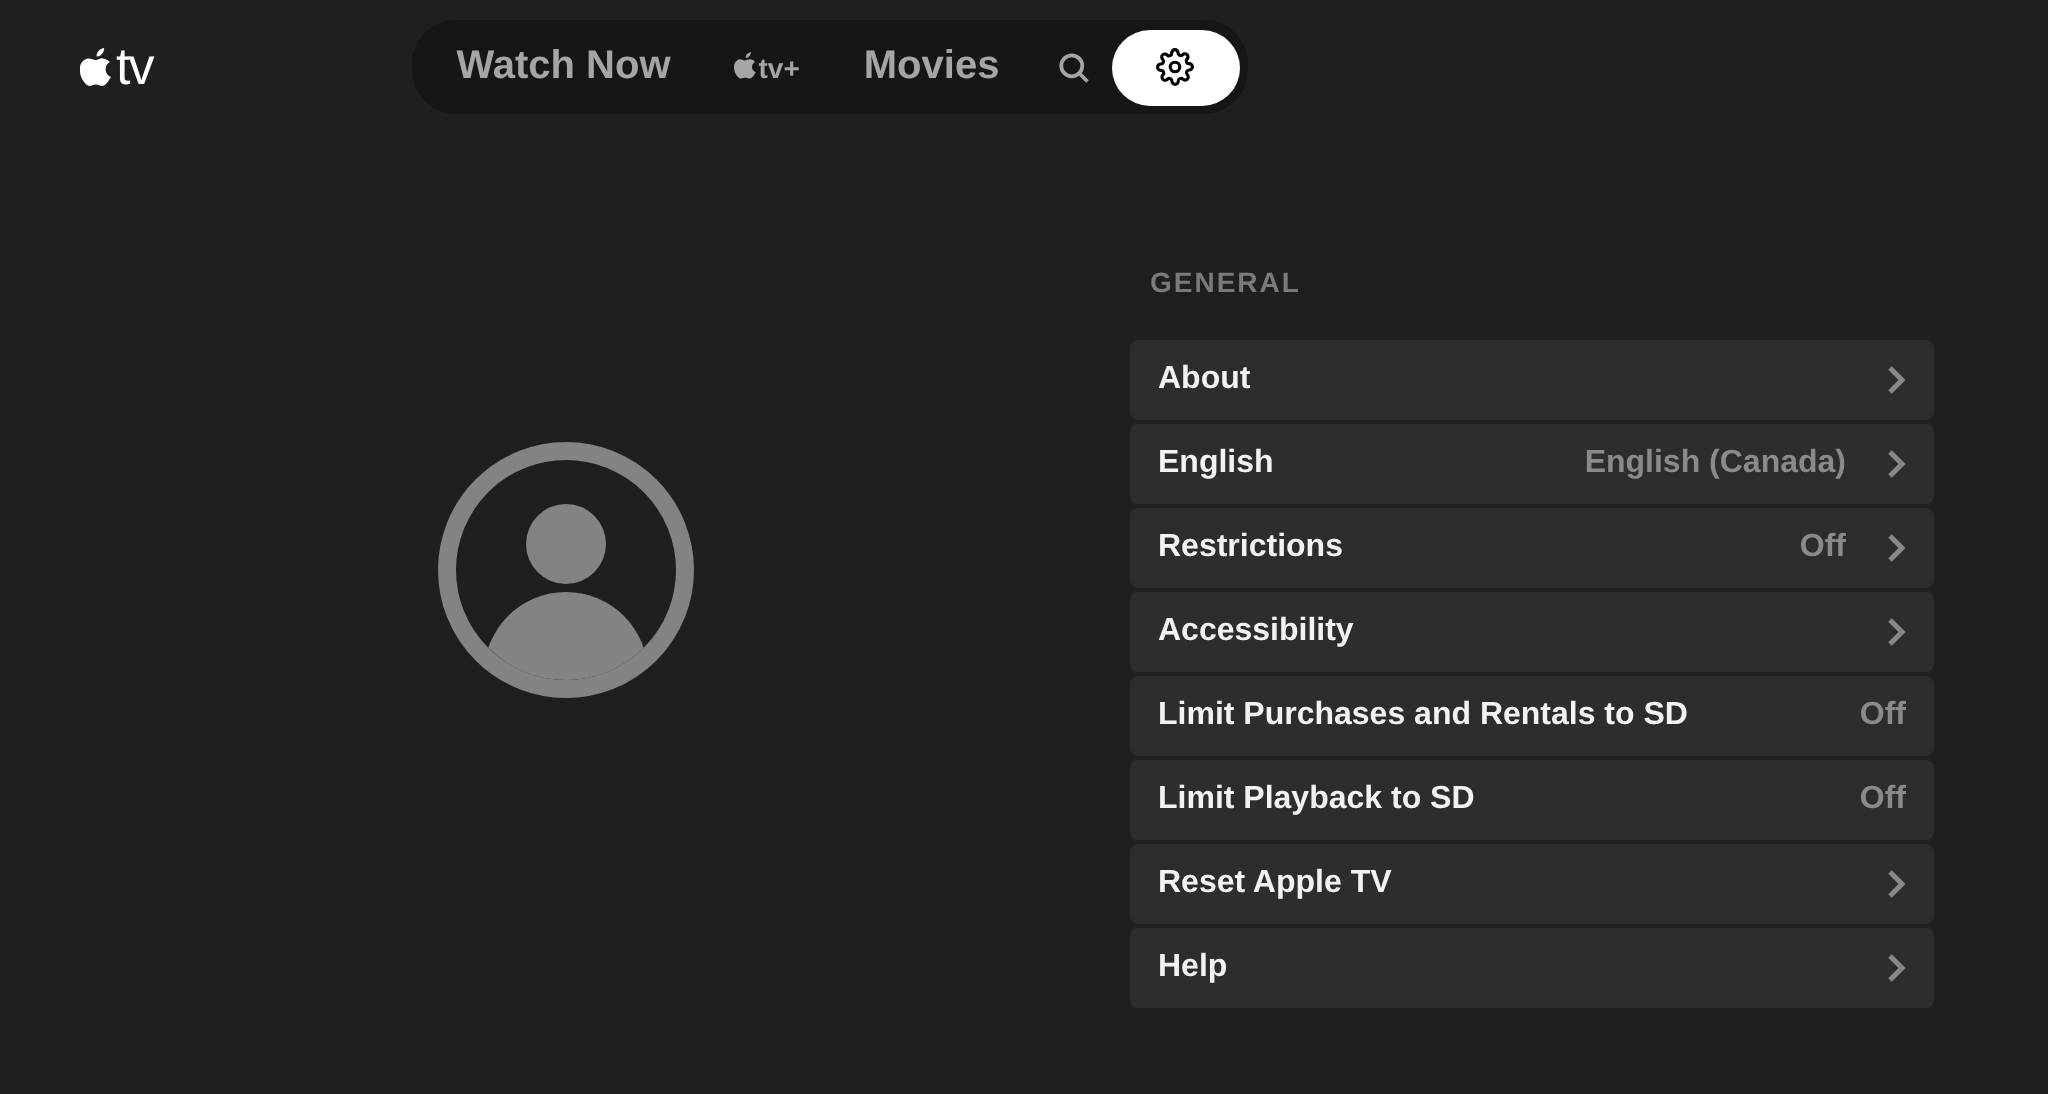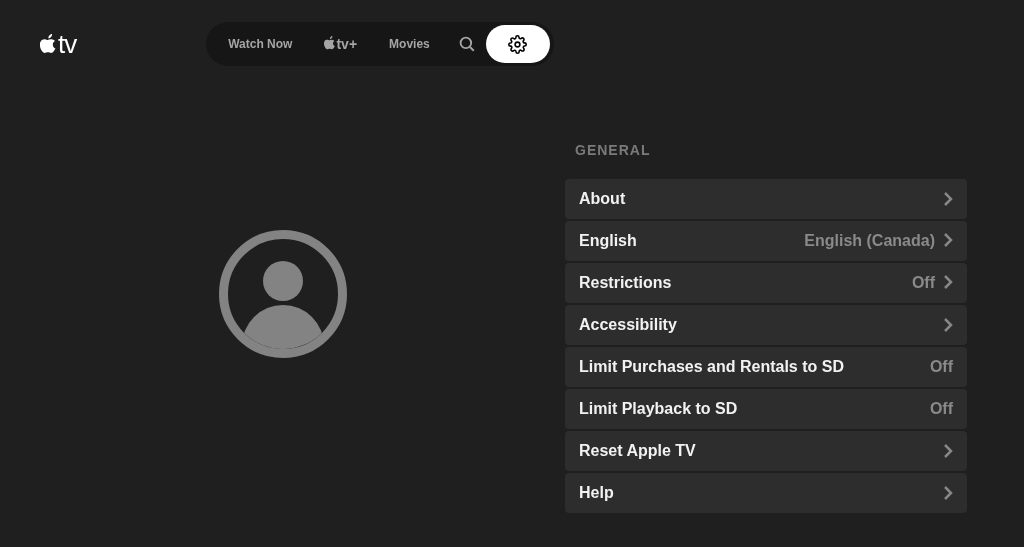--- a/index.html
+++ b/index.html
@@ -13,21 +13,21 @@
       height: 547px;
       background: #1f1f1f;
       font-family: -apple-system, BlinkMacSystemFont, "Segoe UI", Helvetica, Arial, sans-serif;
       overflow: hidden;
       color: #fff;
     }
 
     .topbar {
       display: flex;
       align-items: center;
-      padding: 22px 0 22px 40px;
+      padding: 10px 0 22px 40px;
       gap: 130px;
     }
 
     .logo {
       display: flex;
       align-items: center;
       color: #fff;
       font-size: 26px;
       font-weight: 500;
       letter-spacing: -1px;
@@ -38,21 +38,21 @@
       align-items: center;
       background: #161616;
       border-radius: 22px;
       padding: 3px 4px;
       gap: 0;
     }
 
     .nav-link {
       padding: 9px 18px;
       color: #a5a5a5;
-      font-size: 12px;
+      font-size: 20px;
       font-weight: 600;
       cursor: pointer;
       white-space: nowrap;
     }
 
     .nav-link-small {
       padding: 9px 14px;
       color: #a5a5a5;
       font-size: 14px;
       font-weight: 600;
@@ -154,22 +154,22 @@
     }
 
     .list-item .label {
       color: #f2f2f2;
       font-size: 16px;
       font-weight: 600;
     }
 
     .list-item .right-side {
       display: flex;
-      align-items: flex-start;
-      gap: 8px;
+      align-items: center;
+      gap: 20px;
     }
 
     .list-item .value {
       color: #8a8a8a;
       font-size: 16px;
       font-weight: 600;
     }
 
     .chevron-right {
       color: #888888;

